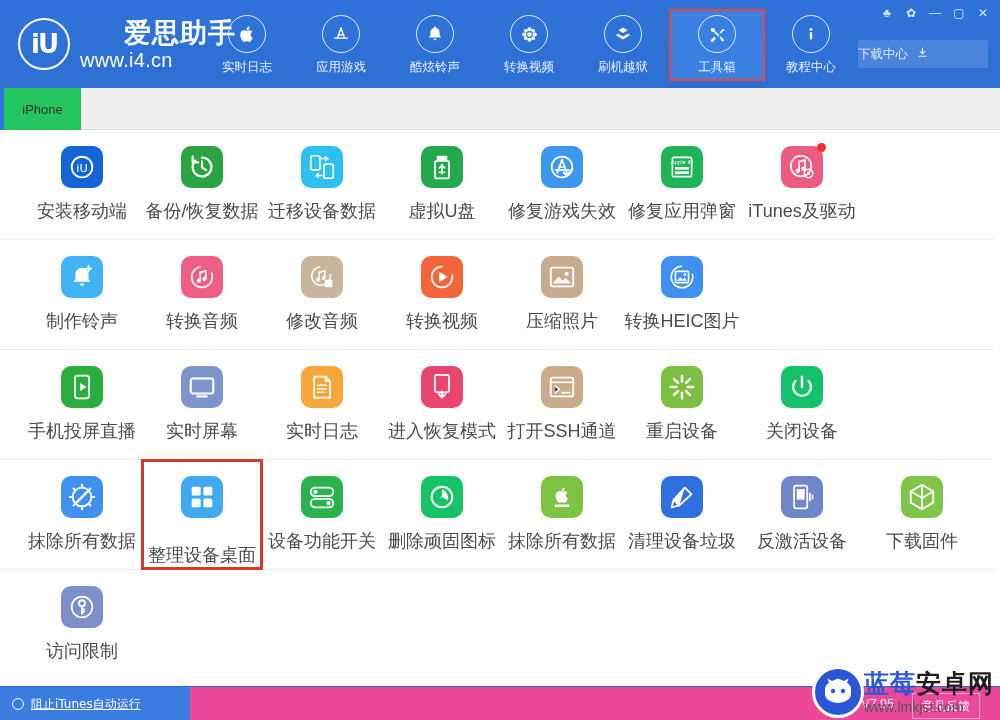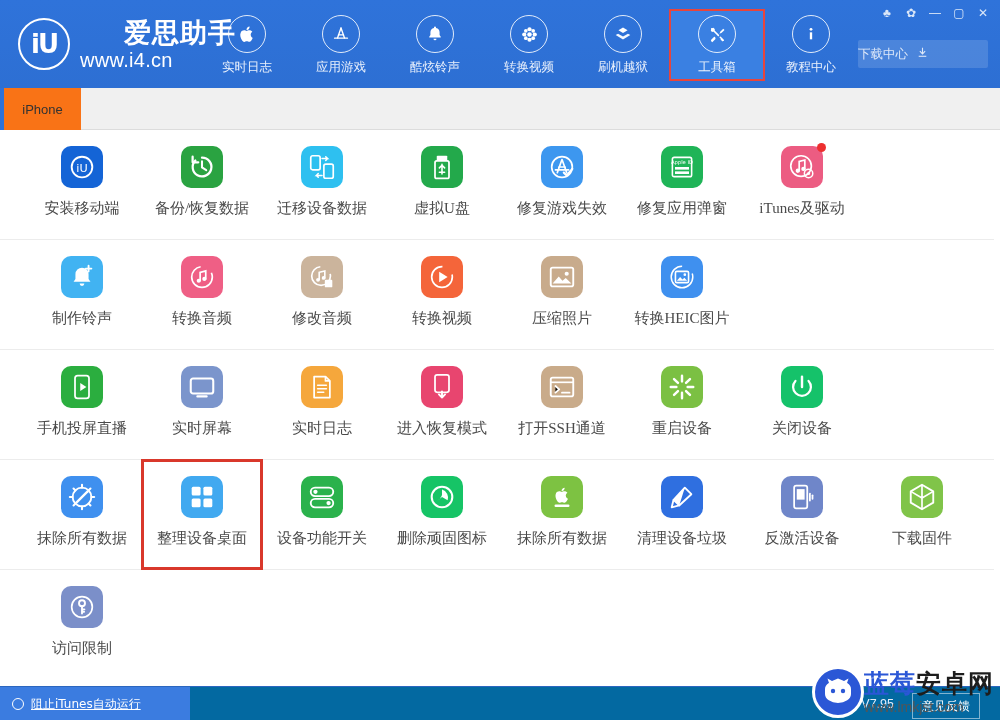--- a/index.html
+++ b/index.html
@@ -97,21 +97,21 @@
   .tabstrip {
     position:absolute; left:0; top:88px; width:1000px; height:42px;
     background:#f0f0f0; border-bottom:1px solid #dcdcdc;
   }
   .tabstrip::before{
     content:""; position:absolute; left:0; top:0; width:4px; height:42px;
     background:#2f72d8;
   }
   .tab {
     position:absolute; left:4px; top:0; width:77px; height:42px;
-    background:#f97316; display:flex; align-items:center; justify-content:center;
+    background:#22c55e; display:flex; align-items:center; justify-content:center;
     font-size:13px; color:#333; cursor:pointer;
     font-family:"Liberation Sans",sans-serif;
   }
 
   
   .content {
     position:absolute; left:0; top:130px; width:1000px; height:556px;
     background:#ffffff; overflow:hidden;
   }
   .grid-row {
@@ -124,42 +124,43 @@
   .cell {
     width: 120px; min-height: 109px;
     display:flex; flex-direction:column; align-items:center;
     padding-top: 16px;
     cursor: pointer; position:relative;
   }
   .cell.highlight {
     outline: 3px solid #d9382b;
     outline-offset: -2px;
     min-height: 106px;
+    gap: 14px;
   }
   .ic {
     width: 42px; height: 42px; border-radius: 10px;
     display:flex; align-items:center; justify-content:center;
     position:relative;
   }
   .ic svg { display:block; }
   .cap {
-    margin-top: 11px; font-size: 15px; color:#4a4a4a;
+    margin-top: 11px; font-size: 18px; color:#4a4a4a;
     white-space:nowrap;
-    font-family:Liberation Serif, serif;
+    font-family:Liberation Sans, sans-serif;
   }
   .dot {
     position:absolute; right:-3px; top:-3px;
     width:9px; height:9px; border-radius:50%;
     background:#ed2f2f;
   }
 
   
   .statusbar {
     position:absolute; left:0; bottom:0; width:1000px; height:34px;
-    background:#0369a1;
+    background:#ec4899;
     border-top:1px solid #2b66bf;
   }
   .sb-left {
     position:absolute; left:0; top:0; height:34px; width:190px;
     background:#3b7ce0;
     display:flex; align-items:center; gap:7px; padding-left:12px;
   }
   .sb-circle {
     width:12px;height:12px;border-radius:50%;
     border:1.4px solid #ffffff;

